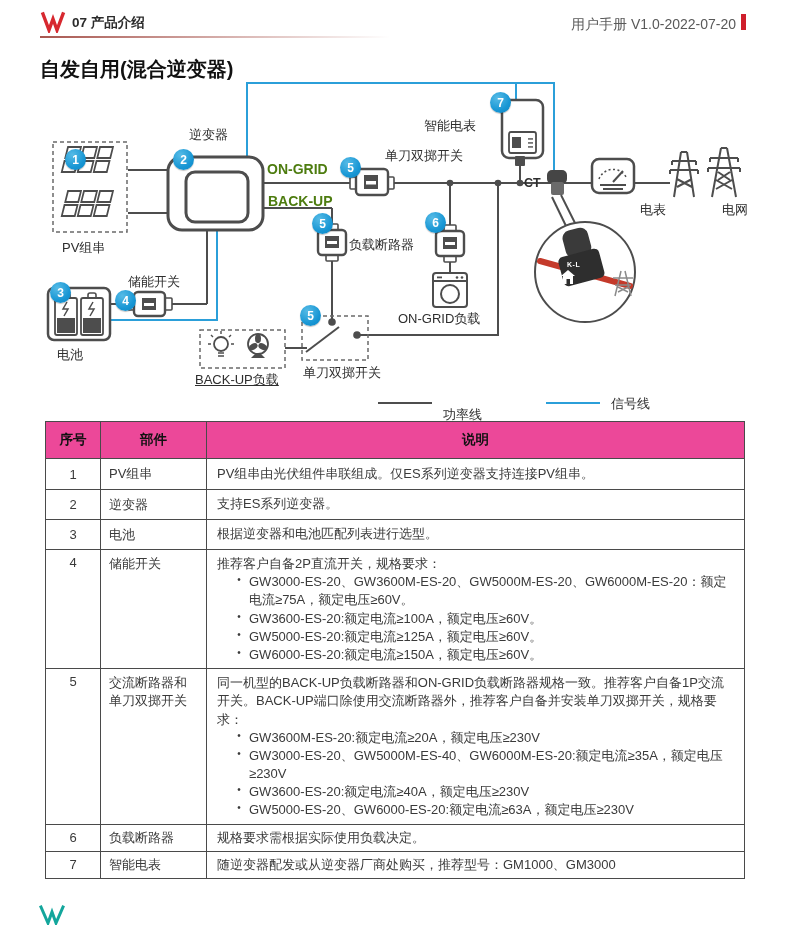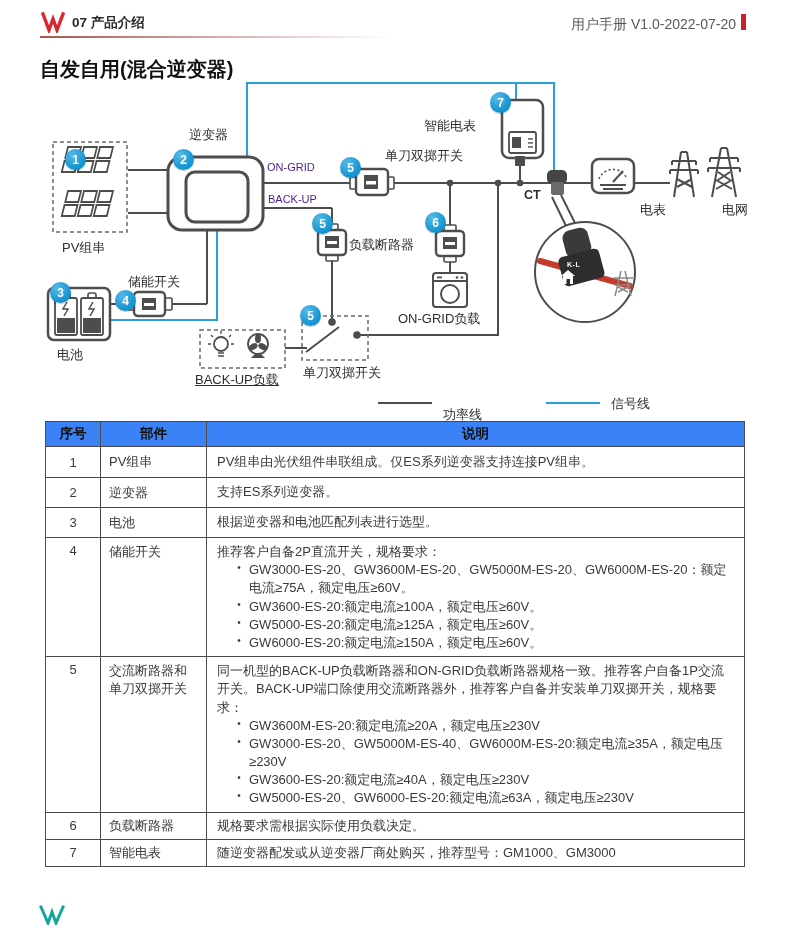--- a/index.html
+++ b/index.html
@@ -16,41 +16,41 @@
   
   .chapter{position:absolute;left:72px;top:14px;font-size:13.5px;font-weight:700;color:#2b2b2b;}
   .hline{position:absolute;left:40px;top:36px;width:350px;height:2px;
          background:linear-gradient(to right,#a8564f,rgba(235,226,224,0));}
   .manual{position:absolute;left:520px;top:16px;width:216px;text-align:right;font-size:14px;color:#595959;}
   .redbar{position:absolute;left:741px;top:14px;width:5px;height:16px;background:var(--c-red);}
   .title{position:absolute;left:40px;top:56px;font-size:20px;font-weight:700;color:#111;}
 
   
   .dlabel{position:absolute;font-size:13px;color:#2e2e2e;white-space:nowrap;}
-  .dlabel.strong{font-weight:400;font-size:11px;color:#4c1d95;}
+  .dlabel.strong{font-weight:700;font-size:14px;color:#4d7c0f;}
   .dlabel.small{font-size:12.5px;font-weight:600;}
   .kl{position:absolute;left:567px;top:261px;font-size:7px;font-weight:700;color:#fff;letter-spacing:.5px;}
 
   .badge{position:absolute;width:21px;height:21px;border-radius:50%;
          background:radial-gradient(circle at 35% 28%, #56bbe6, var(--c-badge) 62%, #0f85c2);
          color:#fff;font-size:12px;font-weight:700;display:flex;align-items:center;justify-content:center;
          box-shadow:0 1px 1px rgba(0,0,0,.25);}
 
   svg.diagram{position:absolute;left:0;top:0;pointer-events:none;}
   .pwr{stroke:var(--c-line);stroke-width:2;fill:none;}
   .sig{stroke:var(--c-signal);stroke-width:2;fill:none;}
   .outl{stroke:var(--c-line);fill:#fff;}
   .fillD{fill:var(--c-line);}
   .dash{stroke:#6a6a6a;stroke-width:1.5;fill:none;stroke-dasharray:4 3;}
 
   
   table.comp{position:absolute;left:45px;top:421px;width:700px;border-collapse:collapse;
              table-layout:fixed;font-size:13px;color:#3a3a3a;}
   table.comp th,table.comp td{border:1.5px solid #4a4a4a;}
-  table.comp th{background:#3b82f6;font-weight:700;color:#111;font-size:13.5px;height:25px;text-align:center;padding:2px;}
+  table.comp th{background:#ec4899;font-weight:700;color:#111;font-size:13.5px;height:37px;text-align:center;padding:2px;}
   td.no{text-align:center;}
   td.part{padding:4px 8px;}
   td.desc{padding:4px 10px;line-height:1.4;}
   tr.tall td{vertical-align:top;padding-top:5px;}
   .bullet{display:flex;padding-left:12px;}
   .bullet .bdot{width:20px;flex:none;text-align:center;font-size:10px;}
   .footer-logo{position:absolute;left:38px;top:905px;}
 </style>
 </head>
 <body>
@@ -245,21 +245,21 @@
 
   <div class="dlabel" style="left:189px;top:126px;">逆变器</div>
   <div class="dlabel" style="left:62px;top:239px;">PV组串</div>
   <div class="dlabel" style="left:57px;top:346px;">电池</div>
   <div class="dlabel" style="left:128px;top:273px;">储能开关</div>
   <div class="dlabel strong" style="left:267px;top:161px;">ON-GRID</div>
   <div class="dlabel strong" style="left:268px;top:193px;">BACK-UP</div>
   <div class="dlabel" style="left:385px;top:147px;">单刀双掷开关</div>
   <div class="dlabel" style="left:424px;top:117px;">智能电表</div>
   <div class="dlabel" style="left:349px;top:236px;">负载断路器</div>
-  <div class="dlabel small" style="left:524px;top:188px;text-align:center;">CT</div>
+  <div class="dlabel small" style="left:524px;top:176px;text-align:center;">CT</div>
   <div class="kl">K-L</div>
   <div class="dlabel" style="left:599px;top:201px;margin-left:41px;">电表</div>
   <div class="dlabel" style="left:722px;top:201px;">电网</div>
   <div class="dlabel" style="left:398px;top:310px;">ON-GRID负载</div>
   <div class="dlabel" style="left:195px;top:371px;text-decoration:underline;">BACK-UP负载</div>
   <div class="dlabel" style="left:303px;top:364px;">单刀双掷开关</div>
   <div class="dlabel" style="left:443px;top:406px;">功率线</div>
   <div class="dlabel" style="left:611px;top:395px;">信号线</div>
 
   <div class="badge" style="left:65px;top:149px;">1</div>

